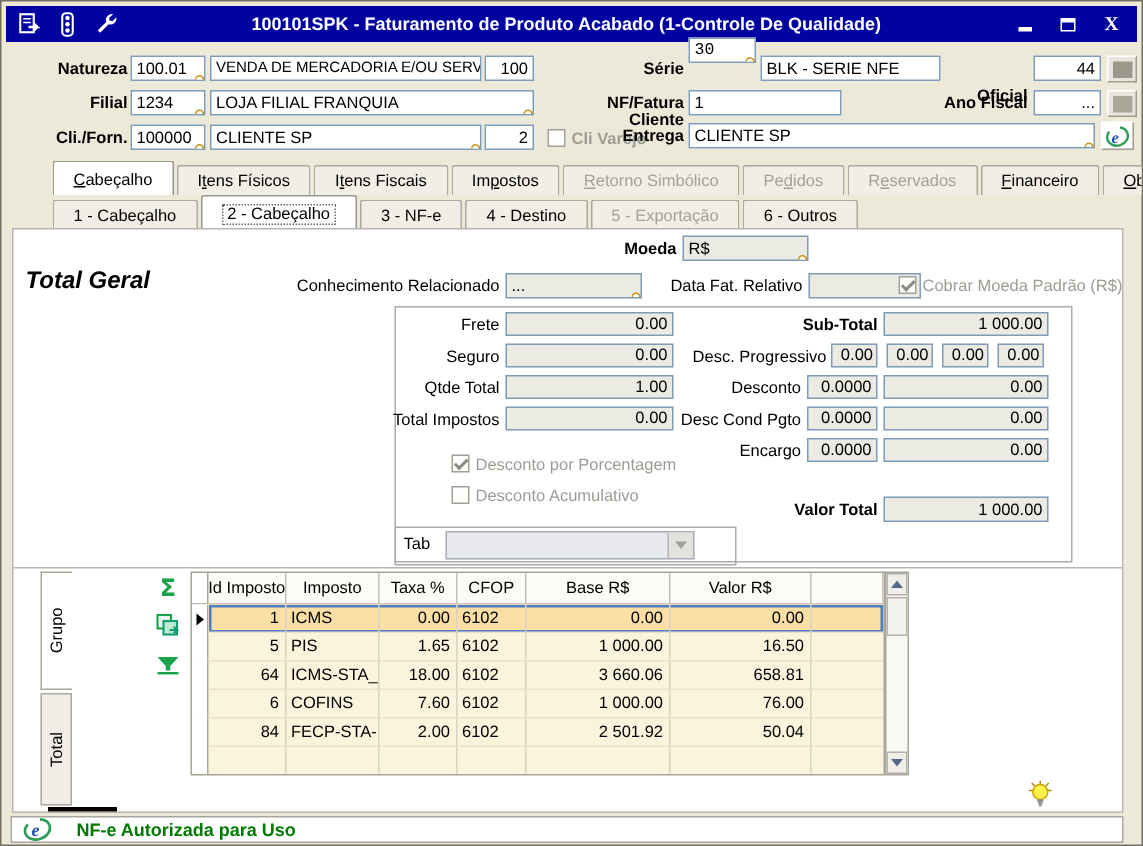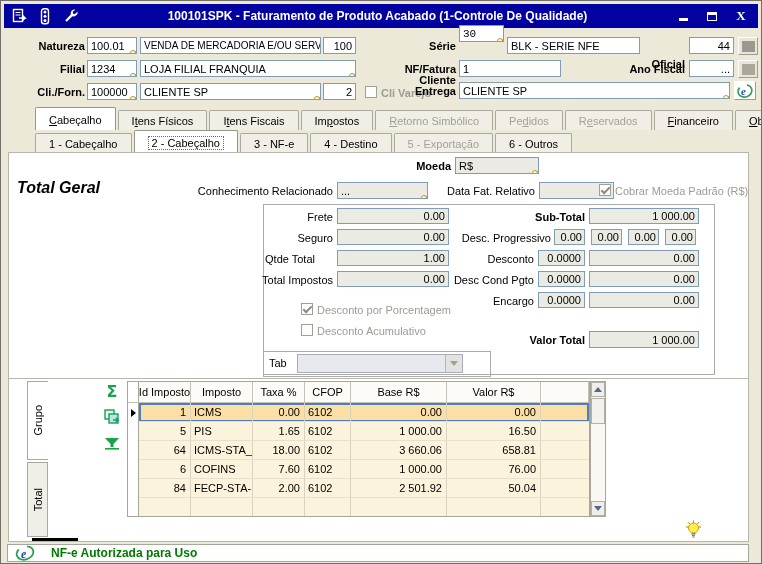--- a/index.html
+++ b/index.html
@@ -174,21 +174,21 @@
       <span>2</span>
     </div>
   <span class="cb" style="left:364px;top:85px;"></span>
   <span class="flabel graylbl" style="left:380px;top:86px;text-align:left;">Cli Varejo</span>
 
   <span class="flabel" style="left:380px;top:39px;width:75px;">Série</span>
   <div class="fld" style="left:458px;top:24px;width:45px;font-family:Liberation Mono, monospace;">
       <span>30</span>
       <span class="lk"></span>
     </div>
-  <div class="fld" style="left:506px;top:36px;width:133px;">
+  <div class="fld" style="left:506px;top:36px;width:120px;">
       <span>BLK - SERIE NFE</span>
     </div>
   <span class="flabel" style="left:636px;top:39px;width:48px;margin-top:18px;">Oficial</span>
   <div class="fld ctr" style="left:688px;top:36px;width:45px;">
       <span>44</span>
     </div>
   <span class="gbtn" style="left:737px;top:36px;">
       <span class="blk"></span>
     </span>
 
@@ -286,21 +286,21 @@
     </div>
   <span class="cb checked" style="left:598px;top:183px;z-index:2;"></span>
   <span class="flabel graylbl" style="left:614px;top:184px;text-align:left;font-weight:normal;z-index:2;">Cobrar Moeda Padrão (R$)</span>
 
   <div class="boxline" style="left:262px;top:203px;width:452px;height:171px;z-index:1;"></div>
   <div id="totals-left">
       <span class="flabel" style="left: 222px; top: 210px; width: 110px; font-weight: normal; z-index: 2;">Frete</span>
       <div class="fld dis num" style="left: 336px; top: 207px; width: 112px; height: 16px; z-index: 2;">0.00</div>
       <span class="flabel" style="left: 222px; top: 231px; width: 110px; font-weight: normal; z-index: 2;">Seguro</span>
       <div class="fld dis num" style="left: 336px; top: 228px; width: 112px; height: 16px; z-index: 2;">0.00</div>
-      <span class="flabel" style="left: 204px; top: 252px; width: 110px; font-weight: normal; z-index: 2;">Qtde Total</span>
+      <span class="flabel" style="left: 222px; top: 252px; width: 110px; font-weight: normal; z-index: 2;">Qtde Total</span>
       <div class="fld dis num" style="left: 336px; top: 249px; width: 112px; height: 16px; z-index: 2;">1.00</div>
       <span class="flabel" style="left: 222px; top: 273px; width: 110px; font-weight: normal; z-index: 2;">Total Impostos</span>
       <div class="fld dis num" style="left: 336px; top: 270px; width: 112px; height: 16px; z-index: 2;">0.00</div>
     </div>
   <span class="cb checked" style="left:300px;top:302px;z-index:2;"></span>
   <span class="flabel graylbl" style="left:316px;top:303px;text-align:left;font-weight:normal;z-index:2;">Desconto por Porcentagem</span>
   <span class="cb" style="left:300px;top:323px;z-index:2;"></span>
   <span class="flabel graylbl" style="left:316px;top:324px;text-align:left;font-weight:normal;z-index:2;">Desconto Acumulativo</span>
 
   <span class="flabel" style="left:474px;top:210px;width:110px;z-index:2;">Sub-Total</span>

